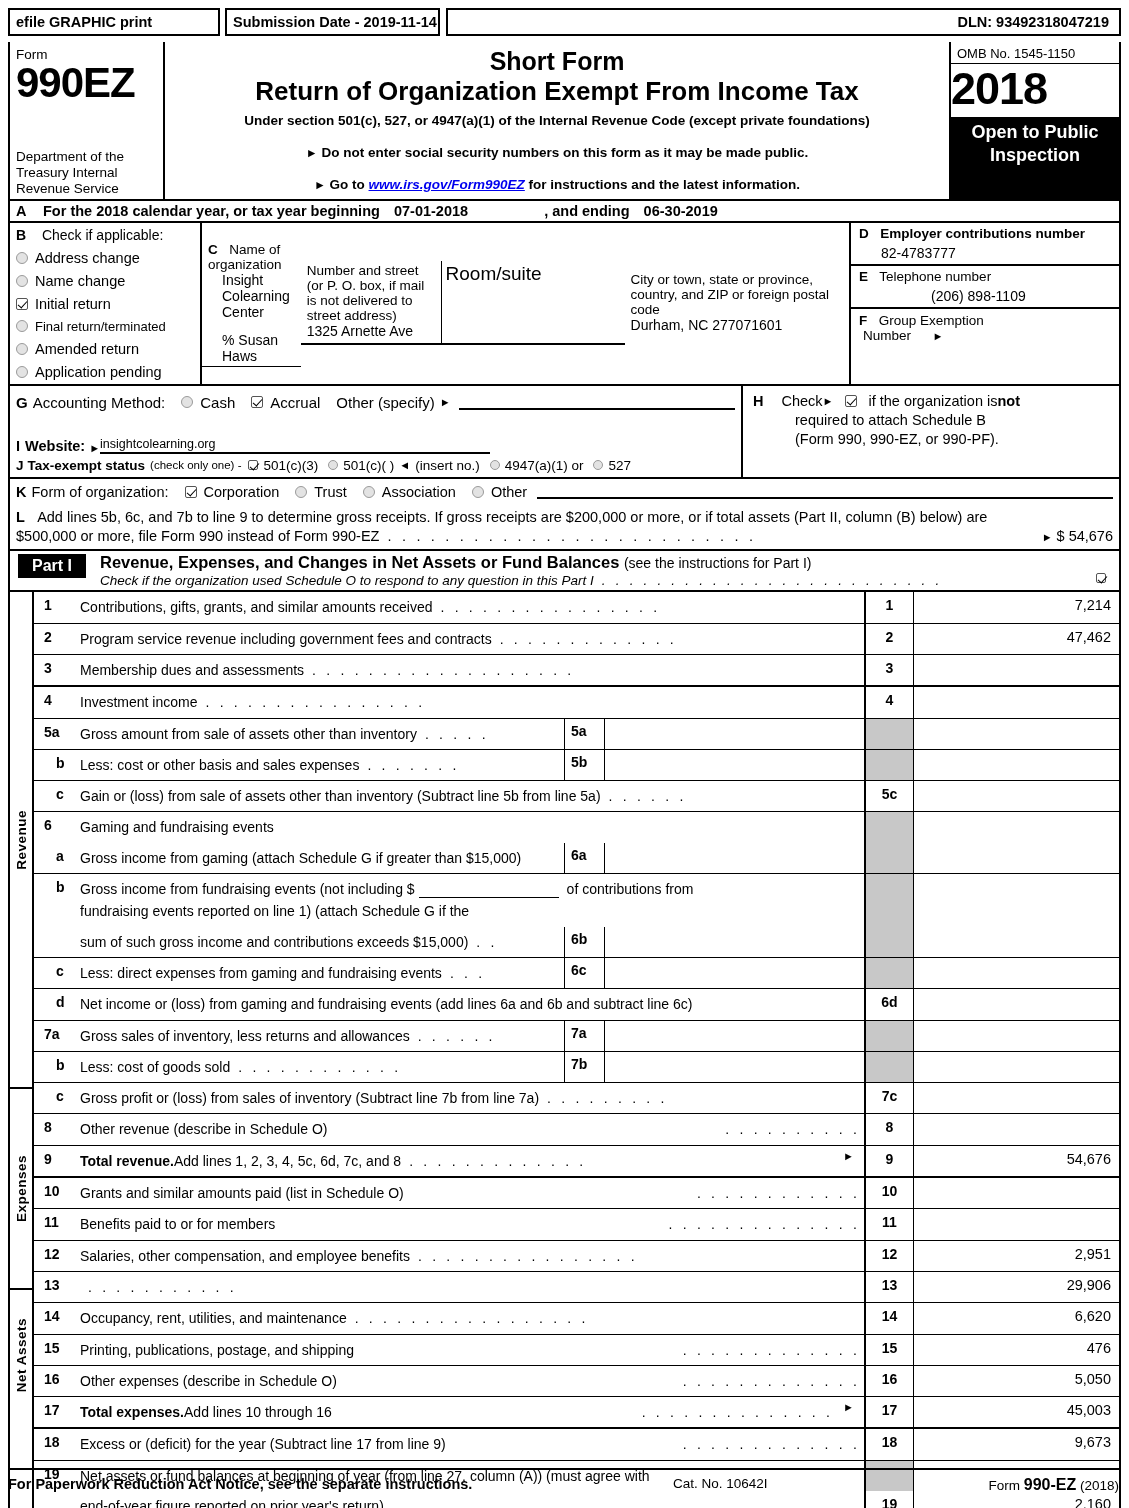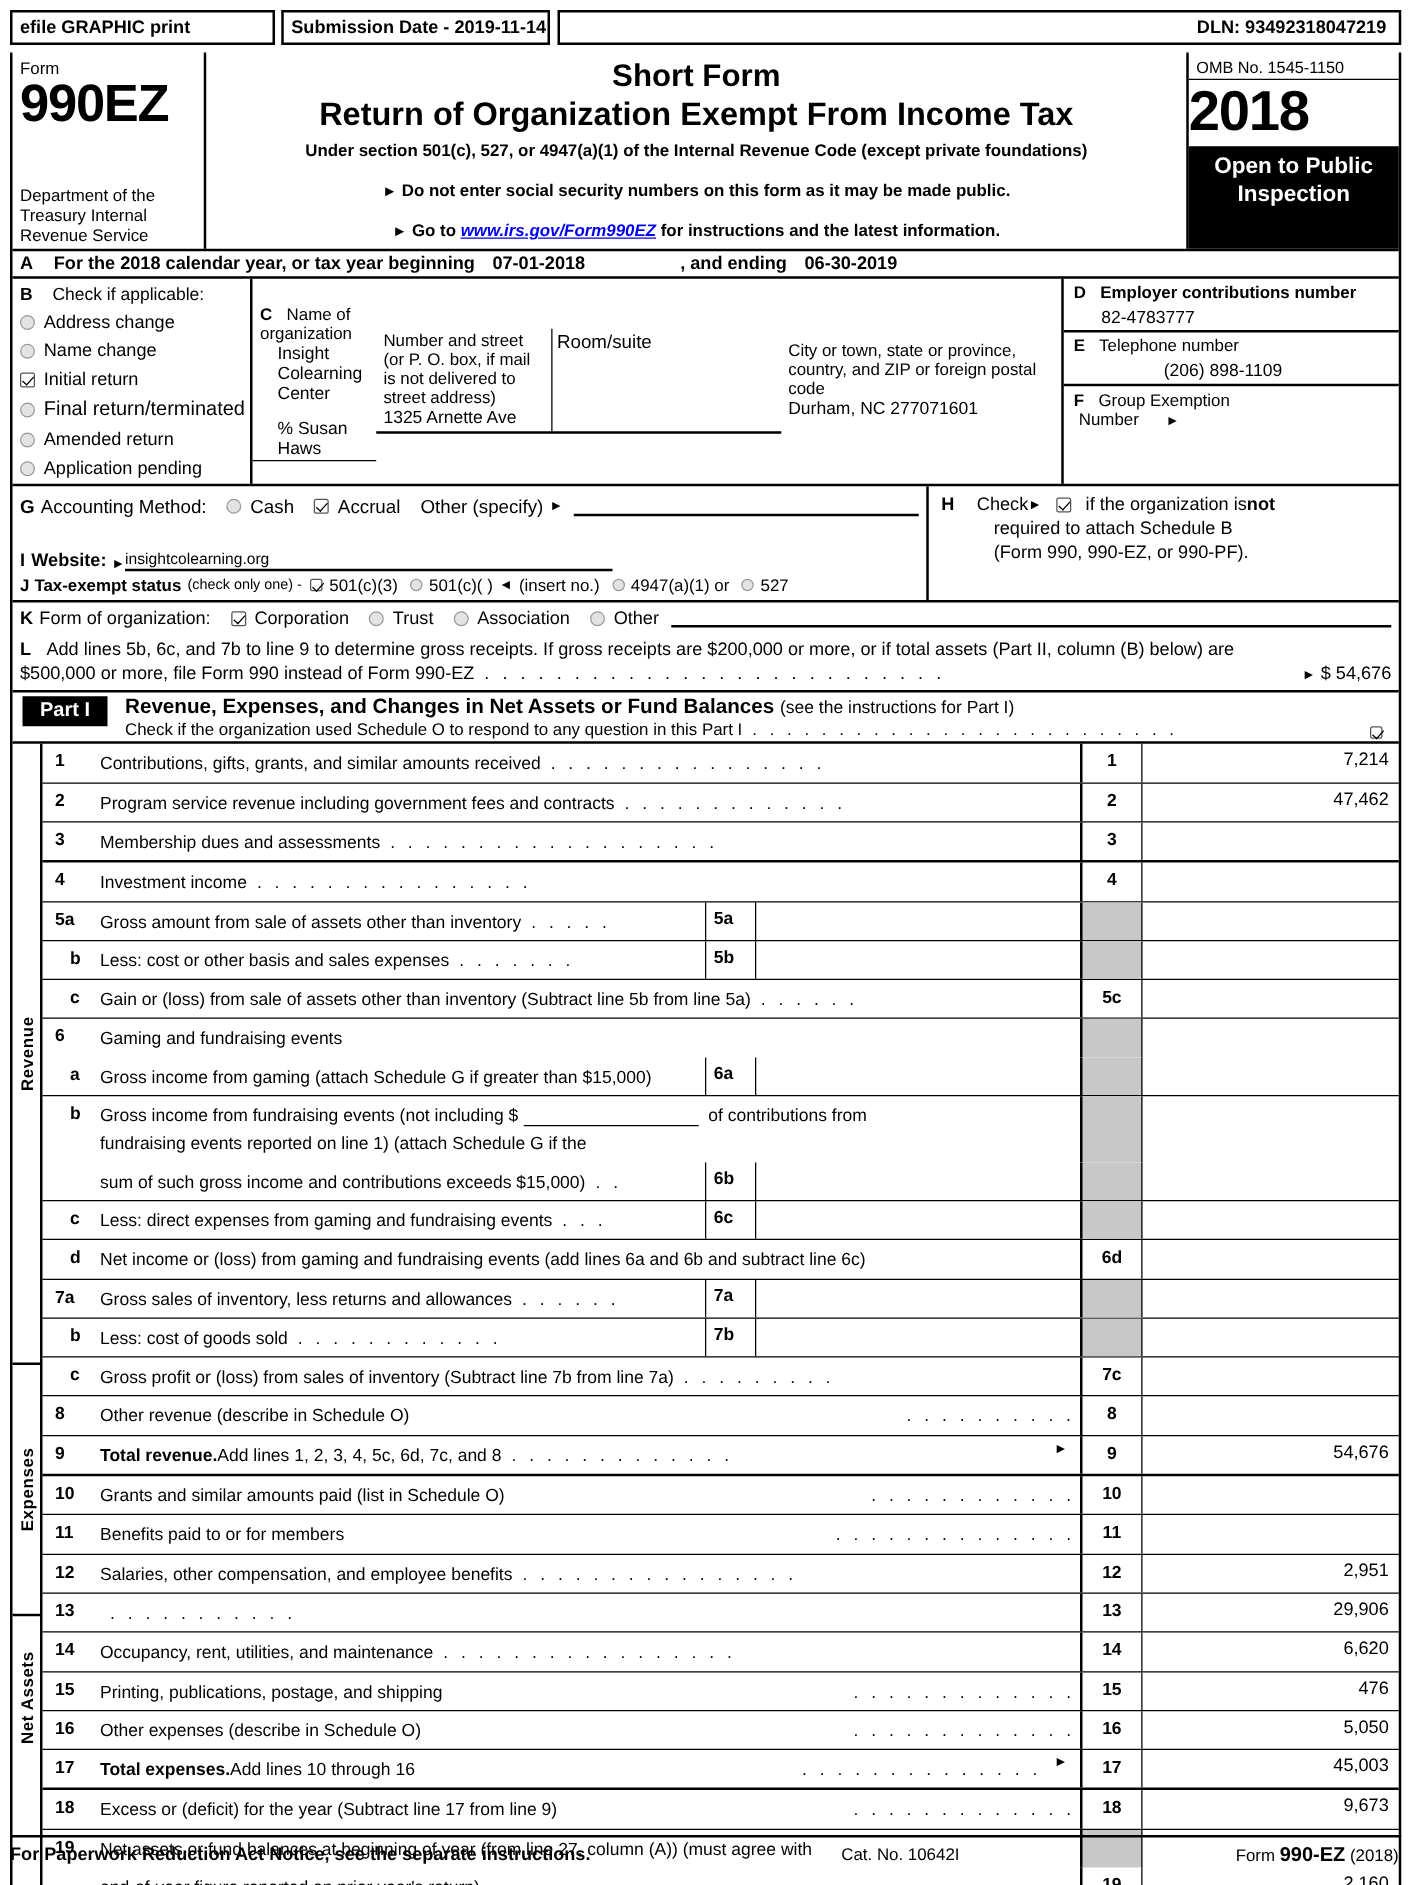--- a/index.html
+++ b/index.html
@@ -99,34 +99,34 @@
     position: relative;
   }
   .lineA .spacer-dates { display: inline-block; width: 68px; }
 
   
   .bcd { display: flex; border-bottom: 2px solid #000; }
   .col-b { width: 190px; padding: 4px 4px 4px 6px; }
   .col-b .btitle { font-size: 14px; }
   .col-b .btitle b { font-weight: bold; }
   .chk-row { display: flex; align-items: center; margin-top: 7px; font-size: 14.5px; }
-  .chk-row.small { font-size: 16px; }
+  .chk-row.small { font-size: 13px; }
   .col-c {
     flex: 1;
     border-left: 2px solid #000; border-right: 2px solid #000;
     display: flex; flex-direction: row; align-items: center;
   }
   .c-name { padding: 3px 4px 2px 6px; border-bottom: 1.5px solid #000; }
   .c-name .cap { font-size: 13.5px; }
   .c-name .cap b { font-weight: bold; }
   .c-name .val { font-size: 14px; padding-left: 14px; }
   .c-name .val2 { font-size: 14px; padding-left: 14px; margin-top: 12px; }
   .c-street { display: flex; border-bottom: 2px solid #000; min-height: 46px; }
   .c-street .left { flex: 1; padding: 2px 4px 4px 6px; }
-  .c-street .right { width: 184px; border-left: 1.5px solid #000; padding: 2px 4px 4px 4px; font-size: 15px; }
+  .c-street .right { width: 184px; border-left: 1.5px solid #000; padding: 2px 4px 4px 4px; font-size: 19px; }
   .c-city { padding: 2px 4px 4px 6px; min-height: 48px; }
   .cap { font-size: 13.5px; }
   .val { font-size: 14px; }
   .col-def { width: 268px; display: flex; flex-direction: column; }
   .def-cell { padding: 3px 4px 3px 8px; }
   .def-cell.b1 { border-bottom: 2px solid #000; }
   .def-cell.b2 { border-bottom: 2px solid #000; }
   .def-cell .cap b { font-weight: bold; }
   .def-cell .dval { font-size: 14px; padding-left: 22px; margin-top: 4px; }
   .def-cell .dval.center { padding-left: 72px; }
@@ -171,21 +171,21 @@
     background: #000; color: #fff;
     font-weight: bold; font-size: 16px;
     padding: 2px 14px 3px 14px;
     margin: 3px 0 3px 8px;
     height: 24px;
     display: flex; align-items: center;
   }
   .part-body { flex: 1; padding: 2px 8px 2px 14px; }
   .part-title { font-size: 16.5px; font-weight: bold; }
   .part-title .norm { font-weight: normal; font-size: 14px; }
-  .part-sub { font-size: 13.5px; display: flex; align-items: flex-end; margin-top: 1px; }
+  .part-sub { font-size: 13.5px; display: flex; align-items: flex-start; margin-top: 1px; font-style: italic; }
 
   
   .tbl { display: flex; }
   .sidebar {
     width: 24px;
     border-right: 2px solid #000;
     position: relative;
   }
   .sidebar-seg {
     display: flex; align-items: center; justify-content: center;

